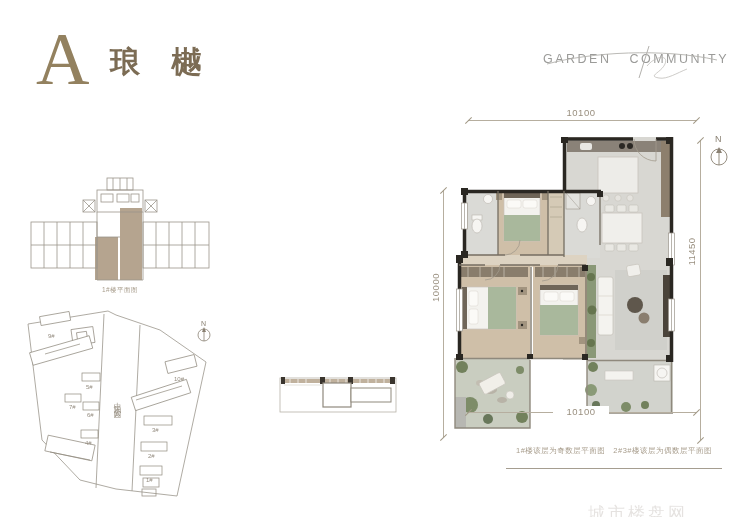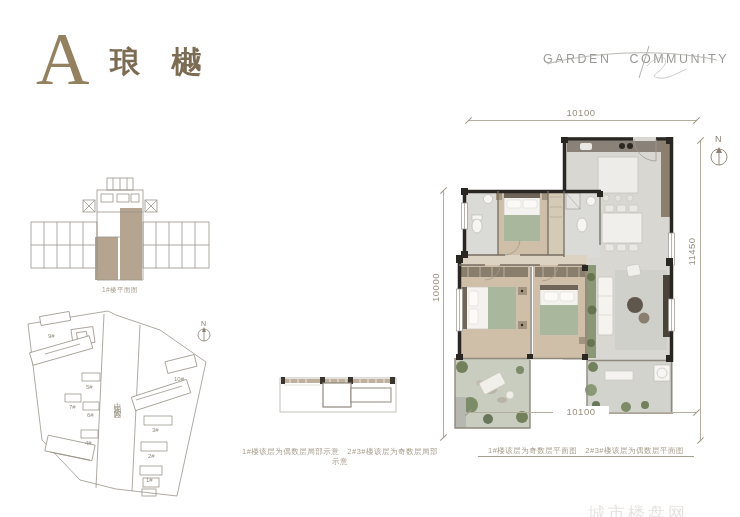--- a/index.html
+++ b/index.html
@@ -20,21 +20,21 @@
 
   
   .logo{left:543px;top:52px;width:178px;text-align:center;font-size:12.5px;letter-spacing:2.5px;
         color:#9b9b99;white-space:nowrap;}
   .logo-flourish{left:543px;top:42px;}
 
   
   .cap{font-size:7.5px;color:#a79c8b;letter-spacing:.5px;text-align:center;}
   .keyplan-cap{left:25px;top:286px;width:190px;font-size:6.5px;}
   .sketch-cap{left:240px;top:447px;width:200px;}
-  .mainplan-cap{left:478px;top:446px;width:216px;padding-bottom:0;border-bottom:1px solid #a59d90;}
+  .mainplan-cap{left:506px;top:446px;width:216px;padding-bottom:12px;border-bottom:1px solid #a59d90;}
 
   .park-label{left:112px;top:396px;writing-mode:vertical-rl;font-size:7.5px;letter-spacing:3px;color:#968e80;}
 
   
   .dim-h{height:1px;background:#b6ae9f;}
   .dim-v{width:1px;background:#b6ae9f;}
   .tick{width:9px;height:1px;background:#a09784;transform:rotate(-45deg);}
   .dim-label{font-size:9.5px;color:#998f7f;letter-spacing:.5px;text-align:center;background:#ffffff;}
   .rot{transform:rotate(-90deg);}
 
@@ -166,21 +166,20 @@
     <g fill="#3a352e">
       <rect x="3" y="11" width="4" height="7"></rect>
         <rect x="42" y="11" width="5" height="7"></rect>
       <rect x="70" y="11" width="5" height="7"></rect>
         <rect x="112" y="11" width="5" height="7"></rect>
     </g>
     <rect x="45" y="17" width="28" height="24" stroke="#8f897d" stroke-width="1.2" fill="#ffffff"></rect>
     <rect x="73" y="22" width="40" height="14" stroke="#8f897d" stroke-width="1" fill="#ffffff"></rect>
     <line x1="6" y1="19" x2="45" y2="19" stroke="#c5c0b6" stroke-width=".5"></line>
   </svg>
-  <div class="abs cap sketch-cap">1#楼该层为偶数层局部示意　2#3#楼该层为奇数层局部示意</div>
 
   <svg class="abs" style="left:430px;top:105px;" width="300" height="340" viewBox="0 0 300 340">
 
     <g>
       <rect x="133" y="32" width="110" height="223" fill="#d8d7d2"></rect>
       <rect x="33" y="85" width="35" height="65" fill="#dadad6"></rect>
       <rect x="68" y="85" width="50" height="65" fill="#cfbfa8"></rect>
       <rect x="118" y="85" width="16" height="65" fill="#d5cab6"></rect>
       <rect x="134" y="85" width="36" height="68" fill="#dadad6"></rect>
       <rect x="30" y="150" width="127" height="12" fill="#ddd3c2"></rect>

